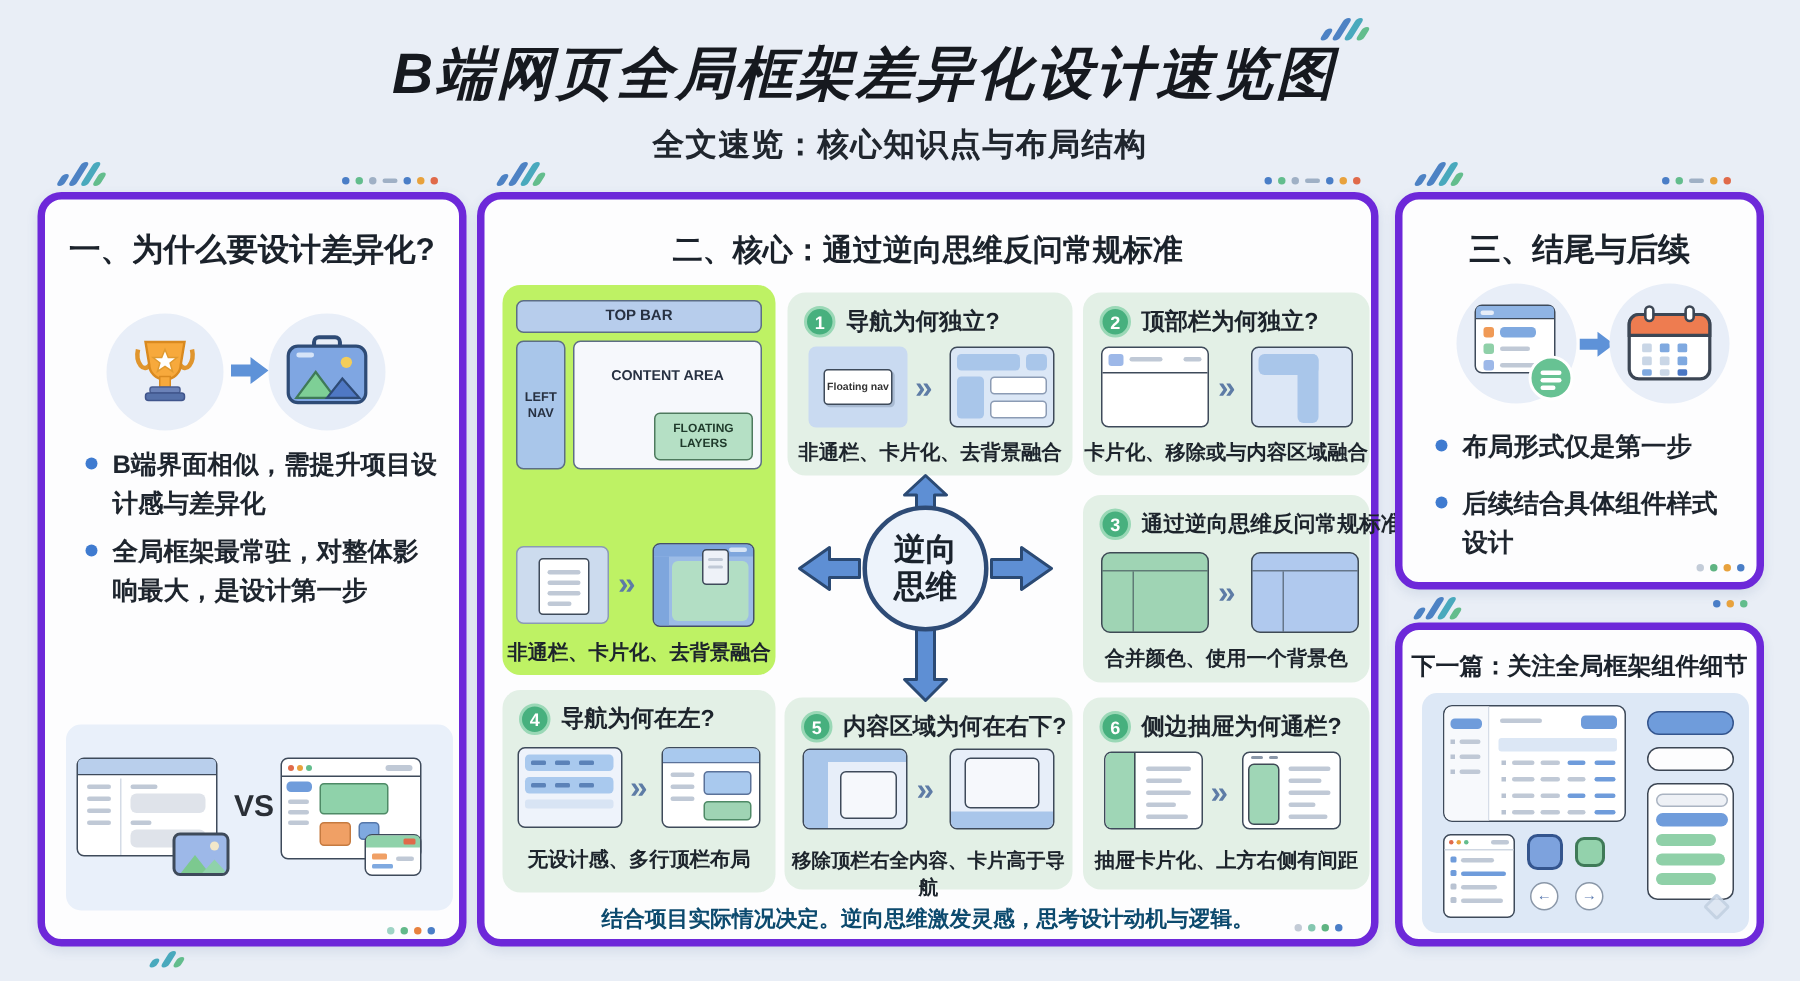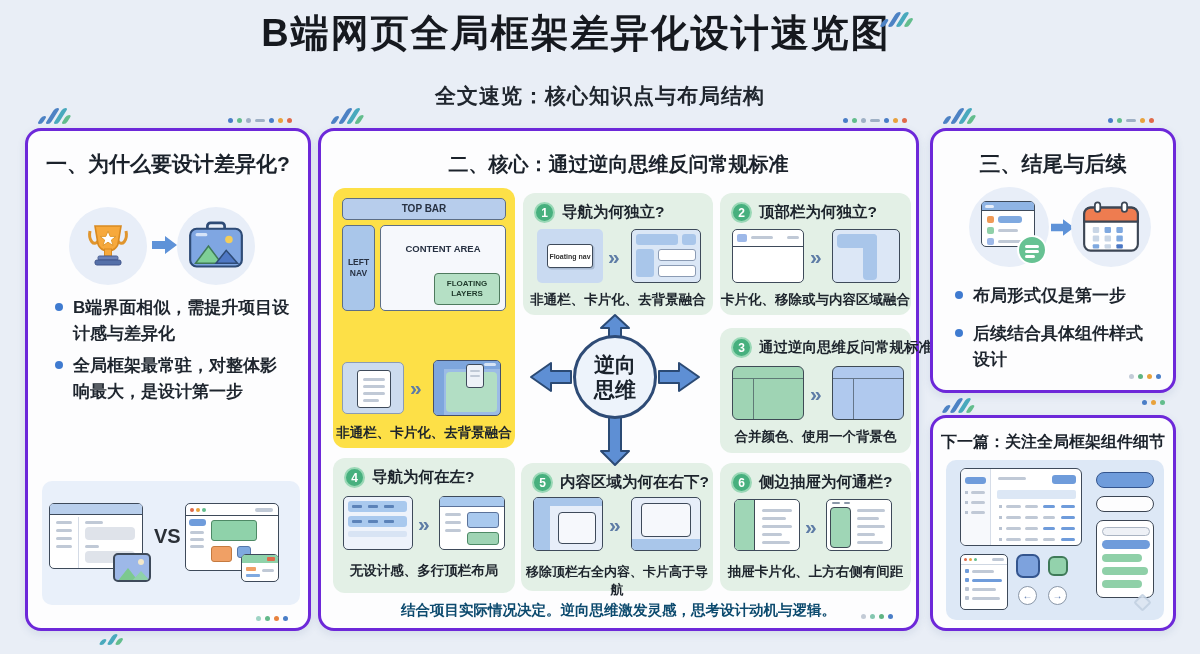--- a/index.html
+++ b/index.html
@@ -1,19 +1,19 @@
 <!DOCTYPE html>
 <html><head>
 <meta charset="utf-8">
 <style>
   * { margin:0; padding:0; box-sizing:border-box; }
   html,body { background:#e9eef6; }
   body { font-family:"Liberation Sans","DejaVu Sans",sans-serif; }
   #canvas { position:relative; width:1200px; height:654px; background:#e9eef6; overflow:hidden; }
-  .panel { position:absolute; background:#fdfdfe; border:3px solid #6d28d9; border-radius:16px;
+  .panel { position:absolute; background:#fdfdfe; border:5px solid #6d28d9; border-radius:16px;
            box-shadow:0 3px 8px rgba(60,90,140,.12); }
   .ptitle { position:absolute; left:0; right:0; text-align:center; font-weight:bold; color:#1b222b; }
   .slashes { position:absolute; display:flex; align-items:flex-end; gap:3px; transform:skewX(-32deg); z-index:6; }
   .slashes i { display:block; width:5px; border-radius:3px; }
   .dots { position:absolute; display:flex; align-items:center; gap:4px; z-index:6; }
   .dots i { display:block; width:5px; height:5px; border-radius:50%; }
   .dots i.dash { width:10px; height:2.5px; border-radius:2px; }
   .win { position:absolute; background:#fff; border:1.6px solid #3e4a5a; border-radius:5px; }
   .ln { position:absolute; height:3px; border-radius:2px; background:#c0c9d6; }
   .bullet { display:flex; gap:10px; }
@@ -27,21 +27,21 @@
   .qanswer { position:absolute; left:0; right:0; text-align:center; font-size:13.5px; font-weight:bold; color:#1d242c; }
   .chev { position:absolute; font-size:21px; font-weight:bold; color:#5e7ca6; }
   .iconcircle { position:absolute; background:#e8eef8; border-radius:50%; }
   .abs { position:absolute; }
 </style>
 </head>
 <body>
 
 <div id="canvas">
 
-  <div class="abs" style="left:0;top:8px;width:1152px;text-align:center;font-size:38px;font-weight:bold;letter-spacing:2px;color:#16191f;">B端网页全局框架差异化设计速览图</div>
+  <div class="abs" style="left:0;top:24px;width:1152px;text-align:center;font-size:38px;font-weight:bold;letter-spacing:2px;color:#16191f;font-style:italic;">B端网页全局框架差异化设计速览图</div>
   <div class="abs" style="left:0;top:82px;width:1200px;text-align:center;font-size:21px;font-weight:bold;letter-spacing:1px;color:#20262e;">全文速览：核心知识点与布局结构</div>
   <div class="slashes" style="left:884px;top:12px;">
       <i style="height:8px;background:#4d82c4"></i>
       <i style="height:15px;background:#4d82c4"></i>
       <i style="height:15px;background:#49a9bd"></i>
       <i style="height:9px;background:#63bd8d"></i>
     </div>
 
   <div class="slashes" style="left:42px;top:108px;">
       <i style="height:8px;background:#4d82c4"></i>
@@ -191,21 +191,21 @@
         <i style="background:#9fd4c5"></i>
         <i style="background:#63b98a"></i>
         <i style="background:#e8823f"></i>
         <i style="background:#4a7ec7"></i>
       </div>
   </div>
 
   <div class="panel" style="left:318px;top:128px;width:601px;height:503px;">
     <div class="ptitle" style="top:20px;font-size:20px;">二、核心：通过逆向思维反问常规标准</div>
 
-    <div class="abs" style="left:12px;top:57px;width:182px;height:260px;background:#fde047;border-radius:12px;">
+    <div class="abs" style="left:12px;top:57px;width:182px;height:260px;background:#bef264;border-radius:12px;">
       <div class="abs" style="left:9px;top:10px;width:164px;height:22px;background:#b7cdec;border:1.5px solid #5d6e85;border-radius:5px;text-align:center;font-size:10px;font-weight:bold;color:#273142;line-height:20px;">TOP BAR</div>
       <div class="abs" style="left:9px;top:37px;width:33px;height:86px;background:#a9c6ea;border:1.5px solid #5d6e85;border-radius:5px;display:flex;align-items:center;justify-content:center;text-align:center;font-size:8.5px;font-weight:bold;color:#273142;line-height:1.25;">LEFT NAV</div>
       <div class="abs" style="left:47px;top:37px;width:126px;height:86px;background:#f6f8fc;border:1.5px solid #5d6e85;border-radius:5px;">
         <div class="abs" style="left:0;right:0;top:17px;text-align:center;font-size:9.5px;font-weight:bold;color:#273142;line-height:1.35;white-space:pre-line;">CONTENT AREA</div>
         <div class="abs" style="right:5px;bottom:5px;width:66px;height:32px;background:#b5e0c5;border:1.5px solid #4e7a5e;border-radius:4px;display:flex;align-items:center;justify-content:center;text-align:center;font-size:8px;font-weight:bold;color:#1f3a2b;line-height:1.25;">FLOATING LAYERS</div>
       </div>
 
       <div class="abs" style="left:9px;top:174px;width:62px;height:52px;background:#ccdbee;border:1px solid #8b9bb4;border-radius:5px;">
         <div class="abs" style="left:14px;top:7px;width:34px;height:38px;background:#fff;border:1.4px solid #3e4a5a;border-radius:3px;">
           <div class="ln" style="left:5px;top:7px;width:22px;height:2.5px;"></div>

